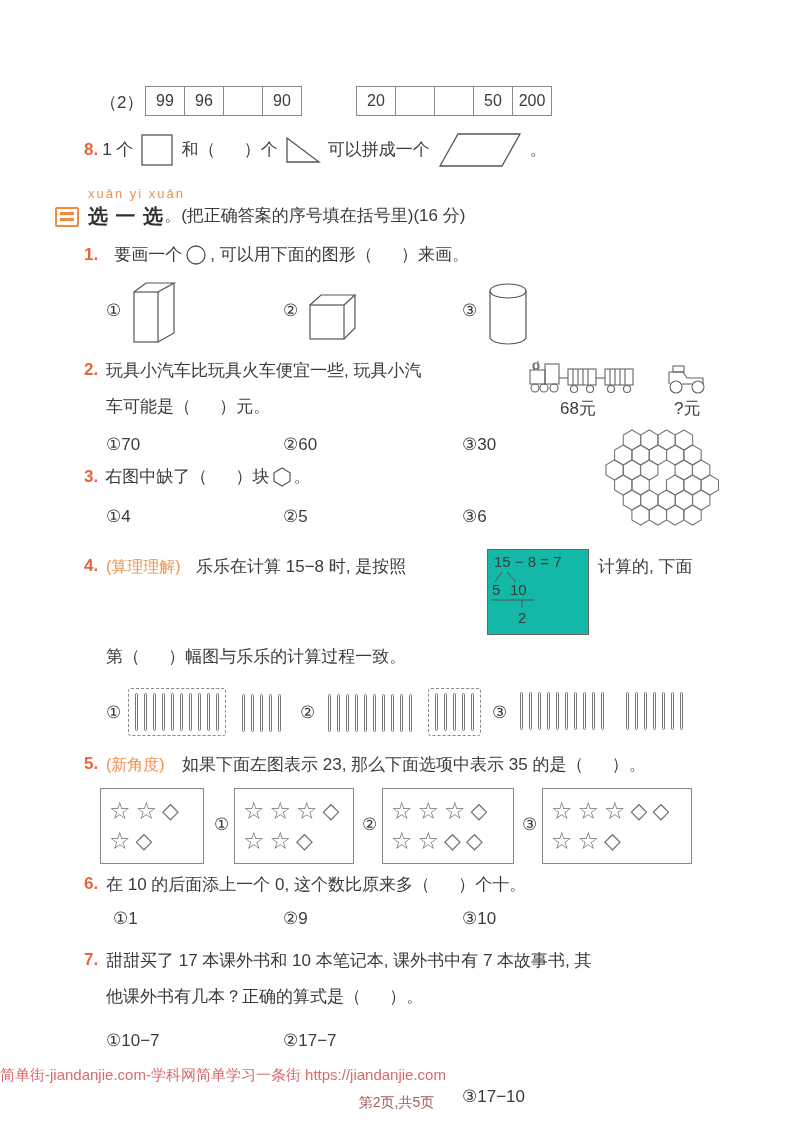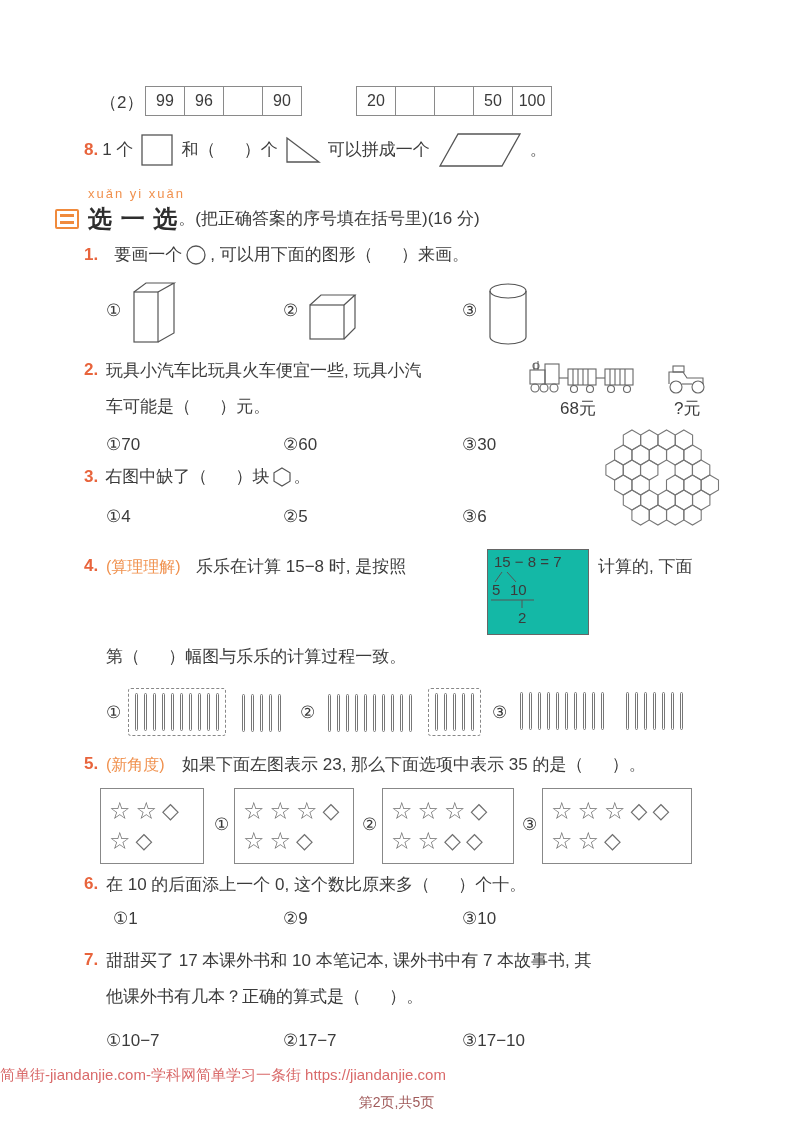--- a/index.html
+++ b/index.html
@@ -10,21 +10,21 @@
   .txt { font-size:17px; white-space:pre; color:#3b3b3b; line-height:1.35; }
   .num { color:#e8643c; font-weight:bold; font-size:17px; white-space:pre; }
   .tag { color:#f0914e; font-size:16px; white-space:pre; }
   .flexrow { display:flex; align-items:center; }
   .cellrow { display:flex;border-radius:12px; }
   .cellrow .cell { width:40px; height:30px; border:1px solid #8a8a8a; display:flex; align-items:center; justify-content:center; font-size:16px; background:#fff; }
   .cellrow .cell + .cell { margin-left:-1px; }
   .pinyin { color:#f0914e; font-size:13px; letter-spacing:2px; white-space:pre; }
   .sec-icon { width:24px; height:20px; border:2px solid #f08a3c; border-radius:2px; display:flex; flex-direction:column; justify-content:space-evenly; margin-right:9px; }
   .sec-icon i { display:block; height:3px; background:#f08a3c; margin:0 3px; }
-  .sec-title { font-size:24px; font-weight:bold; letter-spacing:1px; white-space:pre; color:#2e2e2e; }
+  .sec-title { font-size:20px; font-weight:bold; letter-spacing:1px; white-space:pre; color:#2e2e2e; }
   .eqbox { border:1.5px solid #666; background:#14b8a6; }
   .sticks { display:flex; align-items:flex-end; gap:10px; }
   .stickgroup { display:flex; gap:6px; padding:4px 6px; align-items:flex-end; }
   .stickgroup.dashed { border:1.5px dashed #888; border-radius:3px; }
   .stick { display:block; width:3px; height:38px; border:1px solid #777; background:#fff; border-radius:2px; }
   .shapebox { border:1.2px solid #888; background:#fff; padding:4px 8px; height:76px; display:flex; flex-direction:column; justify-content:space-evenly; }
   .shape-row { display:flex; gap:5px; align-items:center; }
   .shape { font-size:24px; color:#6f6f6f; line-height:1; }
   .shape.diamond { font-size:22px; }
   .footer-link { color:#d96a6a; font-size:15px; }
@@ -41,21 +41,21 @@
       <div class="cell">99</div>
       <div class="cell">96</div>
       <div class="cell"></div>
       <div class="cell">90</div>
     </div>
   <div class="abs cellrow" style="left:356px;top:86px">
       <div class="cell">20</div>
       <div class="cell"></div>
       <div class="cell"></div>
       <div class="cell">50</div>
-      <div class="cell">100</div>
+      <div class="cell">200</div>
     </div>
 
   <div class="abs flexrow" style="left:84px;top:128px;height:44px">
     <span class="num">8.</span>
     <span class="txt" style="margin-left:4px">1 个</span>
     <svg width="36" height="36" viewBox="0 0 36 36" style="margin:0 6px">
         <rect x="3" y="3" width="30" height="30" fill="none" stroke="#555" stroke-width="1.3"></rect>
       </svg>
     <span class="txt">和（      ）个</span>
     <svg width="38" height="30" viewBox="0 0 38 30" style="margin:0 6px">
@@ -353,18 +353,18 @@
   <span class="abs txt" style="left:106px;top:874px">在 10 的后面添上一个 0, 这个数比原来多（      ）个十。</span>
   <span class="abs txt" style="left:113px;top:908px">①1</span>
   <span class="abs txt" style="left:283px;top:908px">②9</span>
   <span class="abs txt" style="left:462px;top:908px">③10</span>
 
   <span class="abs num" style="left:84px;top:950px">7.</span>
   <span class="abs txt" style="left:106px;top:950px">甜甜买了 17 本课外书和 10 本笔记本, 课外书中有 7 本故事书, 其</span>
   <span class="abs txt" style="left:106px;top:986px">他课外书有几本？正确的算式是（      ）。</span>
   <span class="abs txt" style="left:106px;top:1030px">①10−7</span>
   <span class="abs txt" style="left:283px;top:1030px">②17−7</span>
-  <span class="abs txt" style="left:462px;top:1030px">③17−10</span>
+  <span class="abs txt" style="left:462px;top:1086px">③17−10</span>
 
   <div class="abs footer-link" style="left:0;top:1066px;width:793px;text-align:left">简单街-jiandanjie.com-学科网简单学习一条街 https://jiandanjie.com</div>
   <div class="abs footer-page" style="left:0;top:1094px;width:793px;text-align:center">第2页,共5页</div>
 
 </div>
 
 </body></html>

